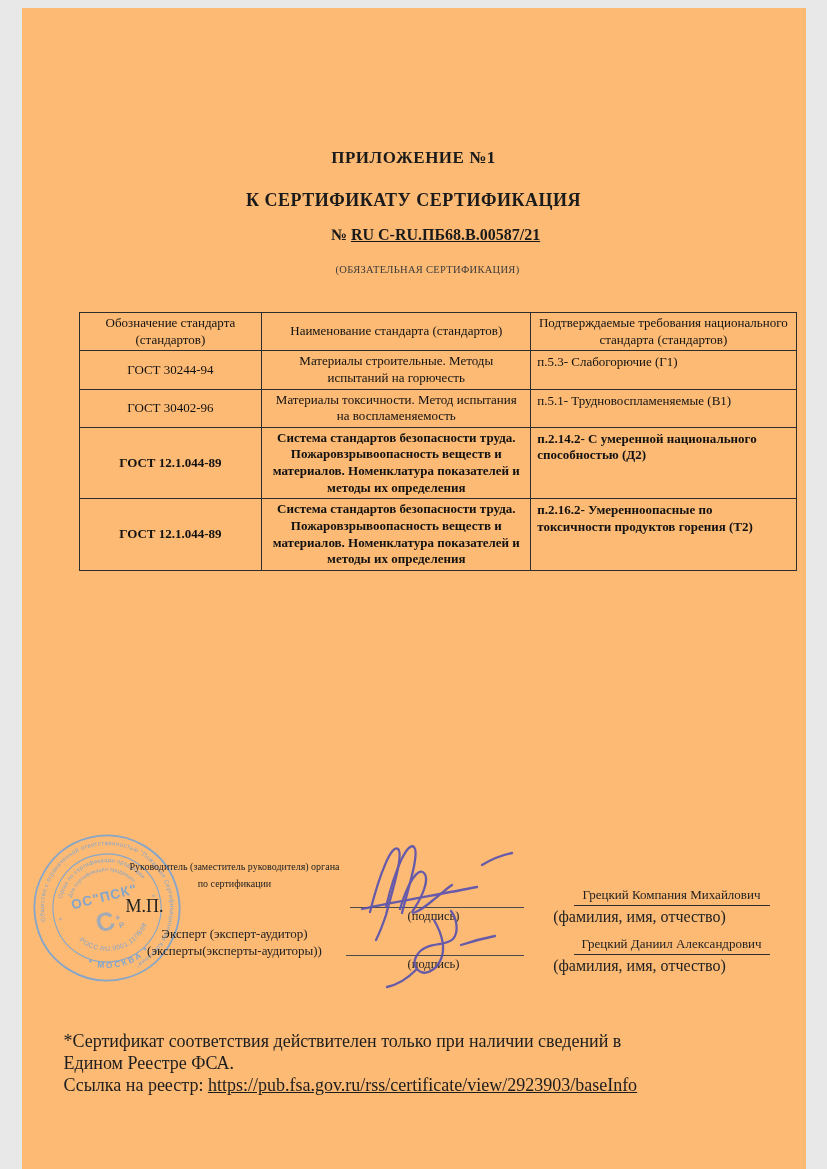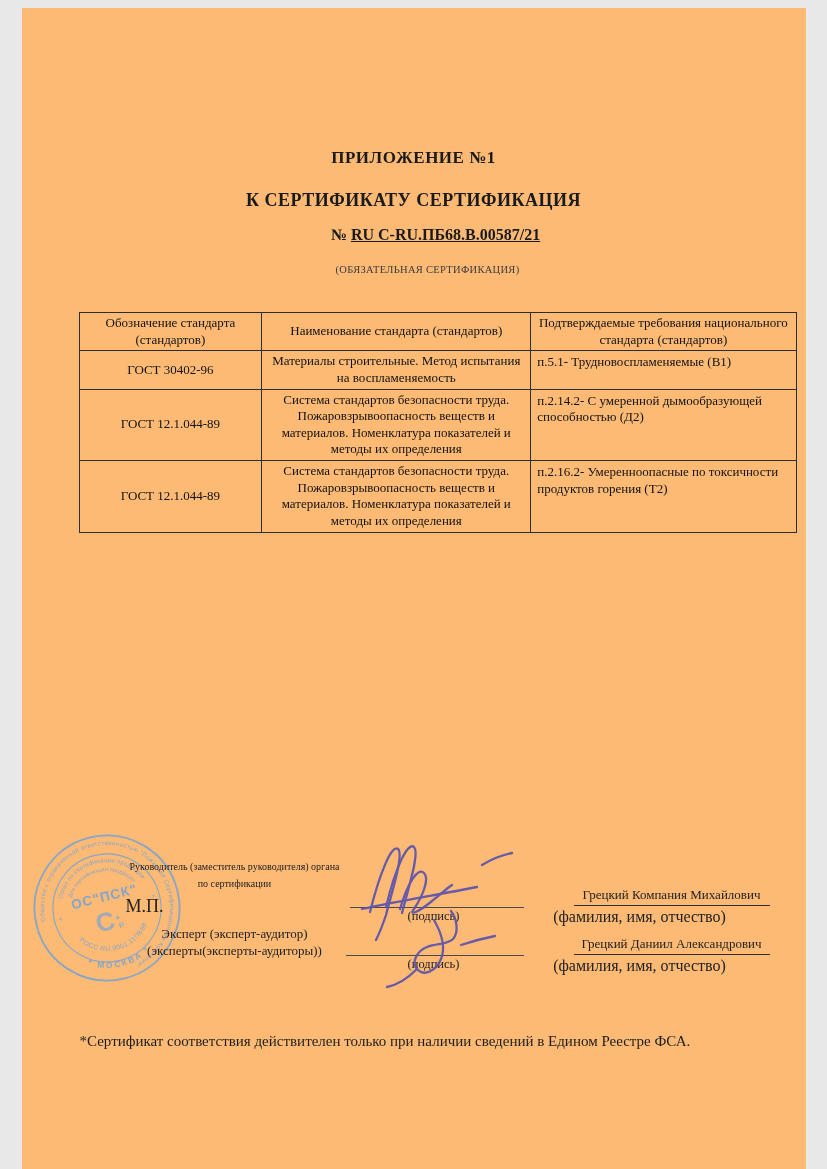--- a/index.html
+++ b/index.html
@@ -31,21 +31,21 @@
   }
   table.standards th, table.standards td {
     border: 1px solid #2e2e2e;
     padding: 2px 6px;
   }
   table.standards th { font-weight: normal; text-align: center; vertical-align: middle; height: 36px; }
   table.standards td.c-designation { text-align: center; vertical-align: middle; width: 25.5%; }
   table.standards td.c-name        { text-align: center; vertical-align: middle; width: 37.5%; }
   table.standards td.c-req         { text-align: left;  vertical-align: top; width: 37%; padding-top: 3px; }
   tr.row-short td { height: 35px; }
-  tr.row-tall  td { height: 55px; }
+  tr.row-tall  td { height: 55px; font-weight: bold; }
 
   
   .stamp-wrap { position: absolute; left: 8px; top: 820px; width: 154px; height: 158px; }
   .mp-label { position: absolute; left: 104px; top: 888px; font-size: 18px; color: #222; }
 
   .role-head {
     position: absolute; left: 104px; top: 851px; width: 218px;
     text-align: center; font-size: 10px; line-height: 16.5px; color: #222;
   }
   .role-expert {
@@ -67,22 +67,22 @@
   .name-1 { top: 879px; }
   .name-2 { top: 928px; }
   .name-caption { position: absolute; width: 196px; left: 520px; text-align: center; font-size: 16px; color: #222; }
   .name-cap-1 { top: 900px; }
   .name-cap-2 { top: 949px; }
 
   .signature-ink { position: absolute; left: 318px; top: 818px; width: 210px; height: 168px; pointer-events: none; }
 
   
   .footer-note {
-    position: absolute; left: 58px; top: 1022px; width: 620px;
-    font-size: 15px; line-height: 22px; color: #1d1d1d;
+    position: absolute; left: 42px; top: 1022px; width: 620px;
+    font-size: 18px; line-height: 22px; color: #1d1d1d;
   }
   .footer-note a { color: #1d1d1d; text-decoration: underline; }
 </style>
 </head>
 <body>
 
 <div class="page">
 
   <div class="title-block">
     <div class="title-main">ПРИЛОЖЕНИЕ №1</div>
@@ -94,28 +94,33 @@
   <table class="standards">
     <thead>
       <tr>
         <th>Обозначение стандарта (стандартов)</th>
         <th>Наименование стандарта (стандартов)</th>
         <th>Подтверждаемые требования национального стандарта (стандартов)</th>
       </tr>
     </thead>
     <tbody>
       <tr class="row-short">
+        <td class="c-designation">ГОСТ 30244-94</td>
+        <td class="c-name">Материалы строительные. Методы испытаний на горючесть</td>
+        <td class="c-req">п.5.3- Слабогорючие (Г1)</td>
+      </tr>
+      <tr class="row-short">
         <td class="c-designation">ГОСТ 30402-96</td>
-        <td class="c-name">Материалы строительные. Метод испытания на воспламеняемость</td>
+        <td class="c-name">Материалы токсичности. Метод испытания на воспламеняемость</td>
         <td class="c-req">п.5.1- Трудновоспламеняемые (В1)</td>
       </tr>
       <tr class="row-tall">
         <td class="c-designation">ГОСТ 12.1.044-89</td>
         <td class="c-name">Система стандартов безопасности труда. Пожаровзрывоопасность веществ и материалов. Номенклатура показателей и методы их определения</td>
-        <td class="c-req">п.2.14.2- С умеренной дымообразующей способностью (Д2)</td>
+        <td class="c-req">п.2.14.2- С умеренной национального способностью (Д2)</td>
       </tr>
       <tr class="row-tall">
         <td class="c-designation">ГОСТ 12.1.044-89</td>
         <td class="c-name">Система стандартов безопасности труда. Пожаровзрывоопасность веществ и материалов. Номенклатура показателей и методы их определения</td>
         <td class="c-req">п.2.16.2- Умеренноопасные по токсичности продуктов горения (Т2)</td>
       </tr>
     </tbody>
   </table>
 
   <div class="stamp-wrap">
@@ -186,15 +191,16 @@
   <div class="name-text name-1">Грецкий Компания Михайлович</div>
   <div class="name-line name-line-1"></div>
   <div class="name-caption name-cap-1">(фамилия, имя, отчество)</div>
 
   <div class="name-text name-2">Грецкий Даниил Александрович</div>
   <div class="name-line name-line-2"></div>
   <div class="name-caption name-cap-2">(фамилия, имя, отчество)</div>
 
   <div class="footer-note">
     <div>*Сертификат соответствия действителен только при наличии сведений в Едином Реестре ФСА.</div>
+    <div><span>Ссылка на реестр: </span><a href="#">https://pub.fsa.gov.ru/rss/certificate/view/2923903/baseInfo</a></div>
   </div>
 
 </div>
 
 </body></html>

